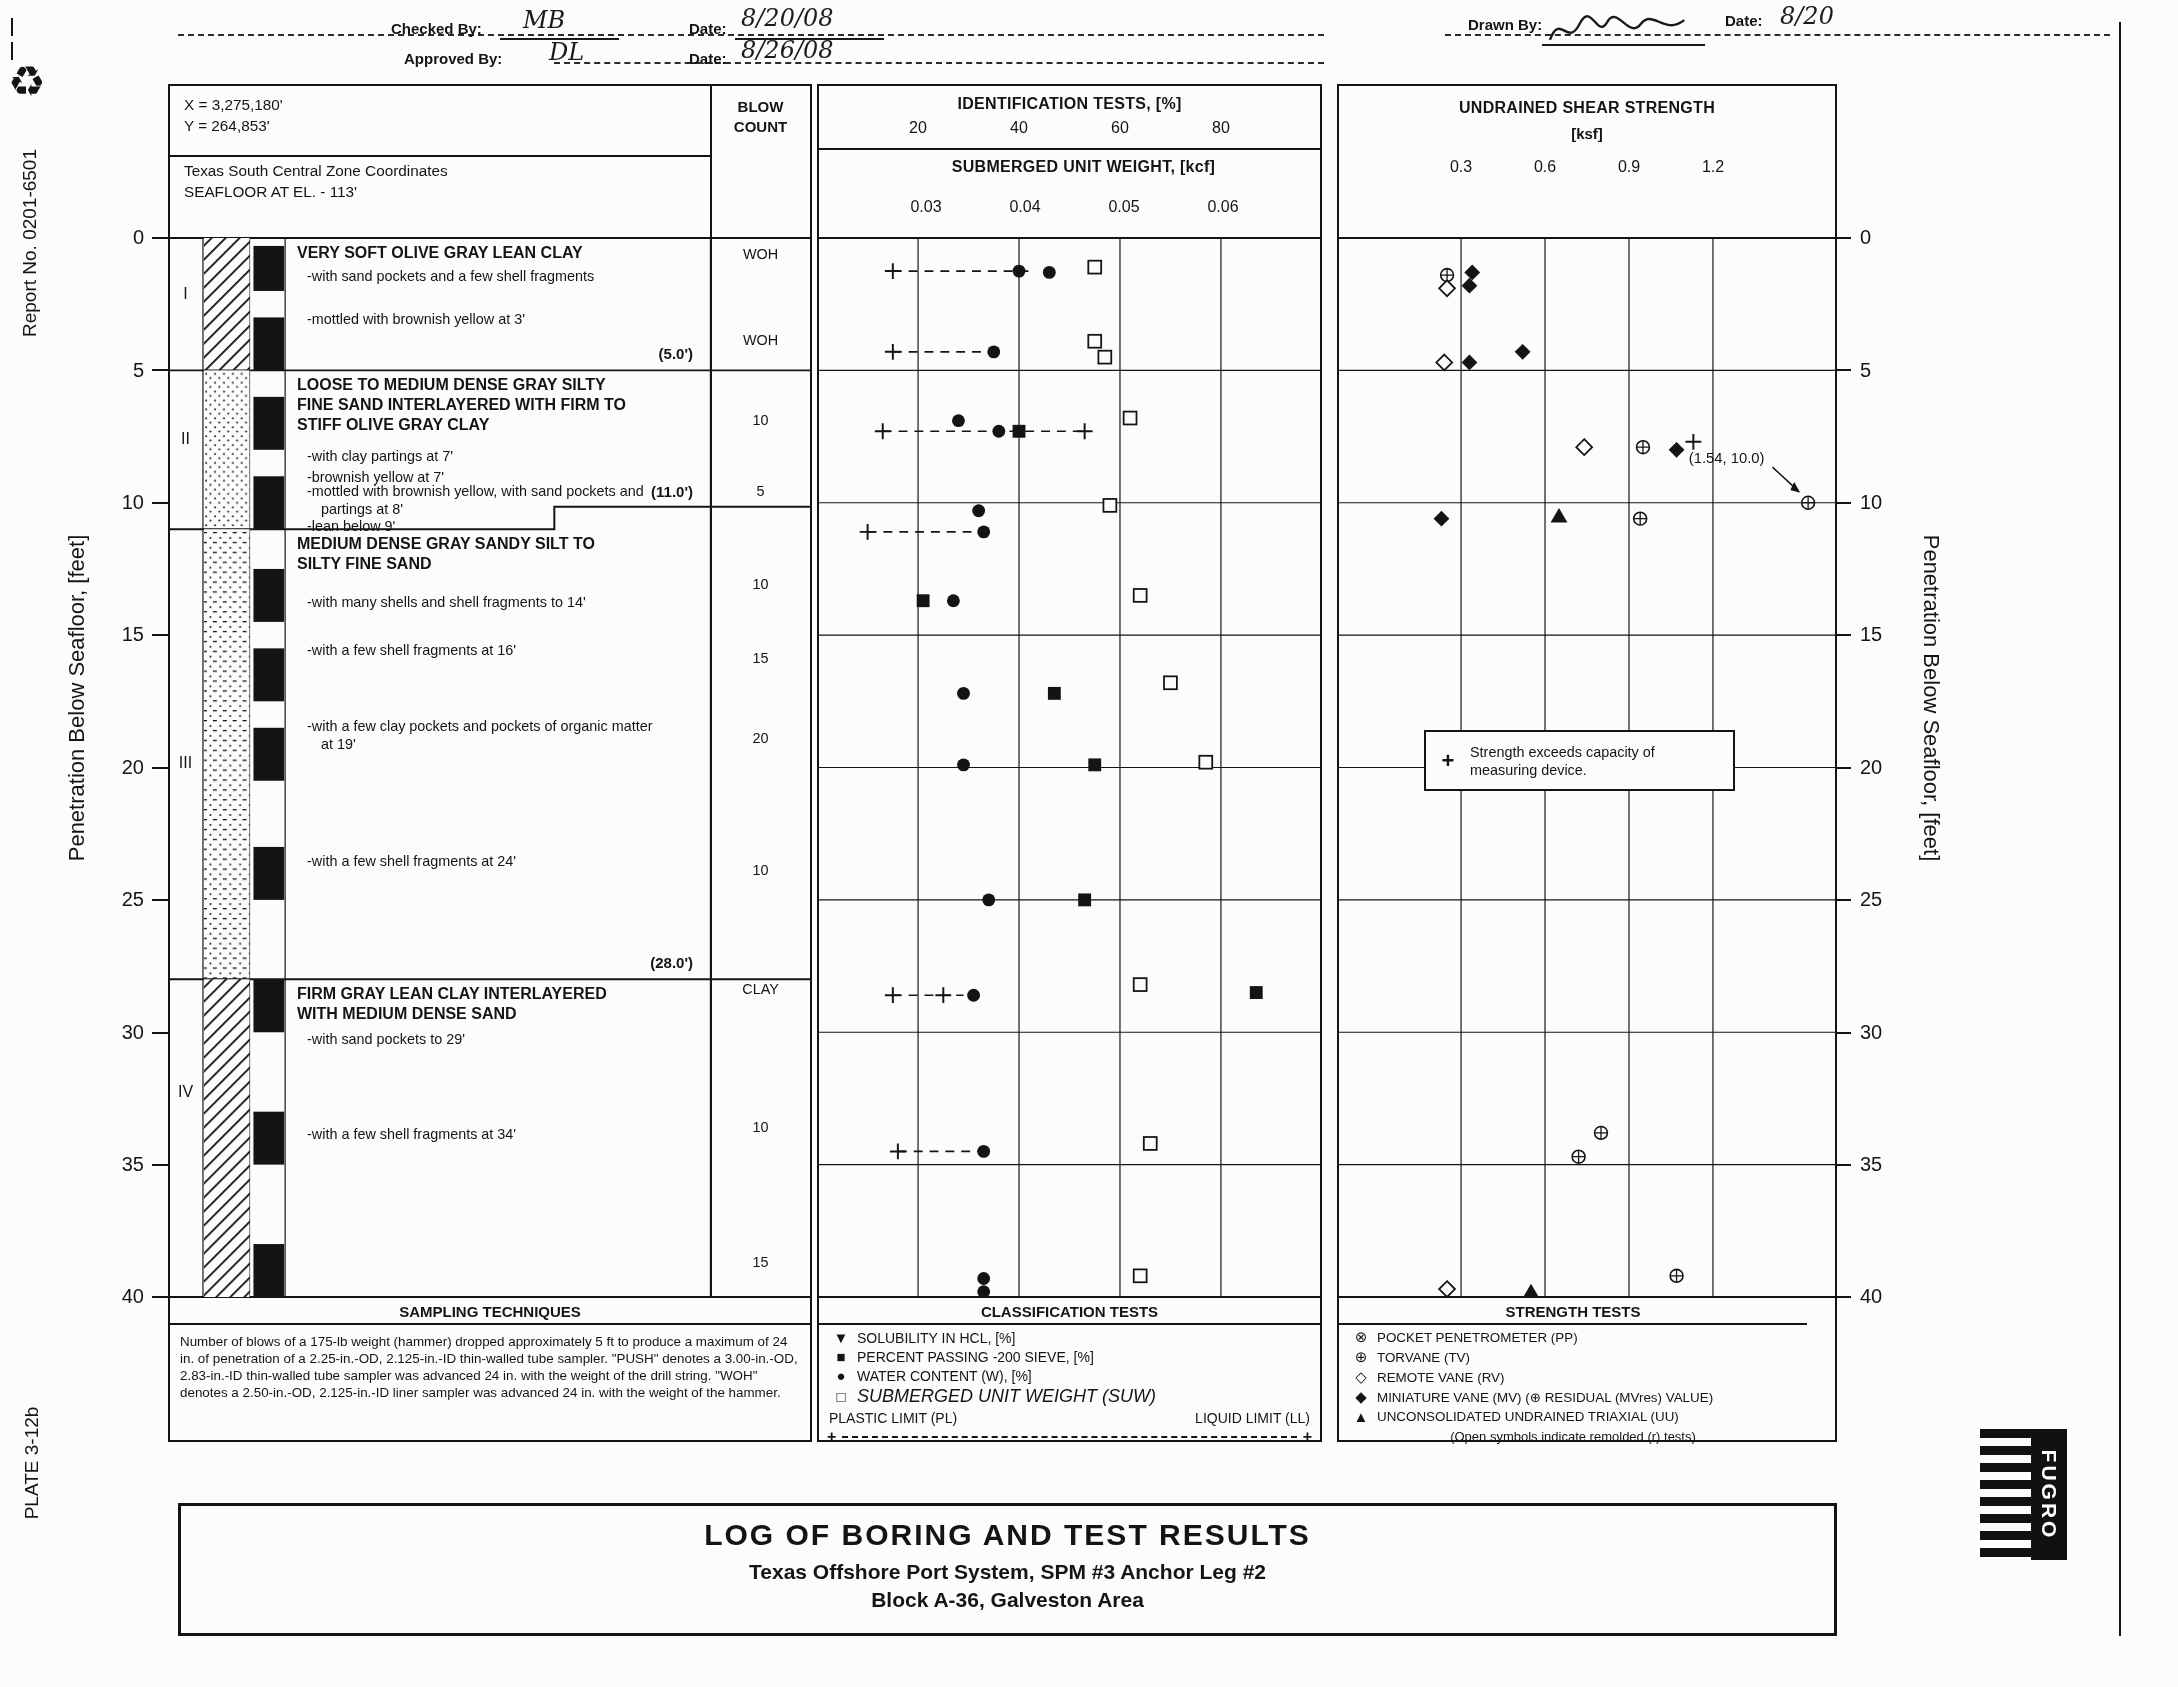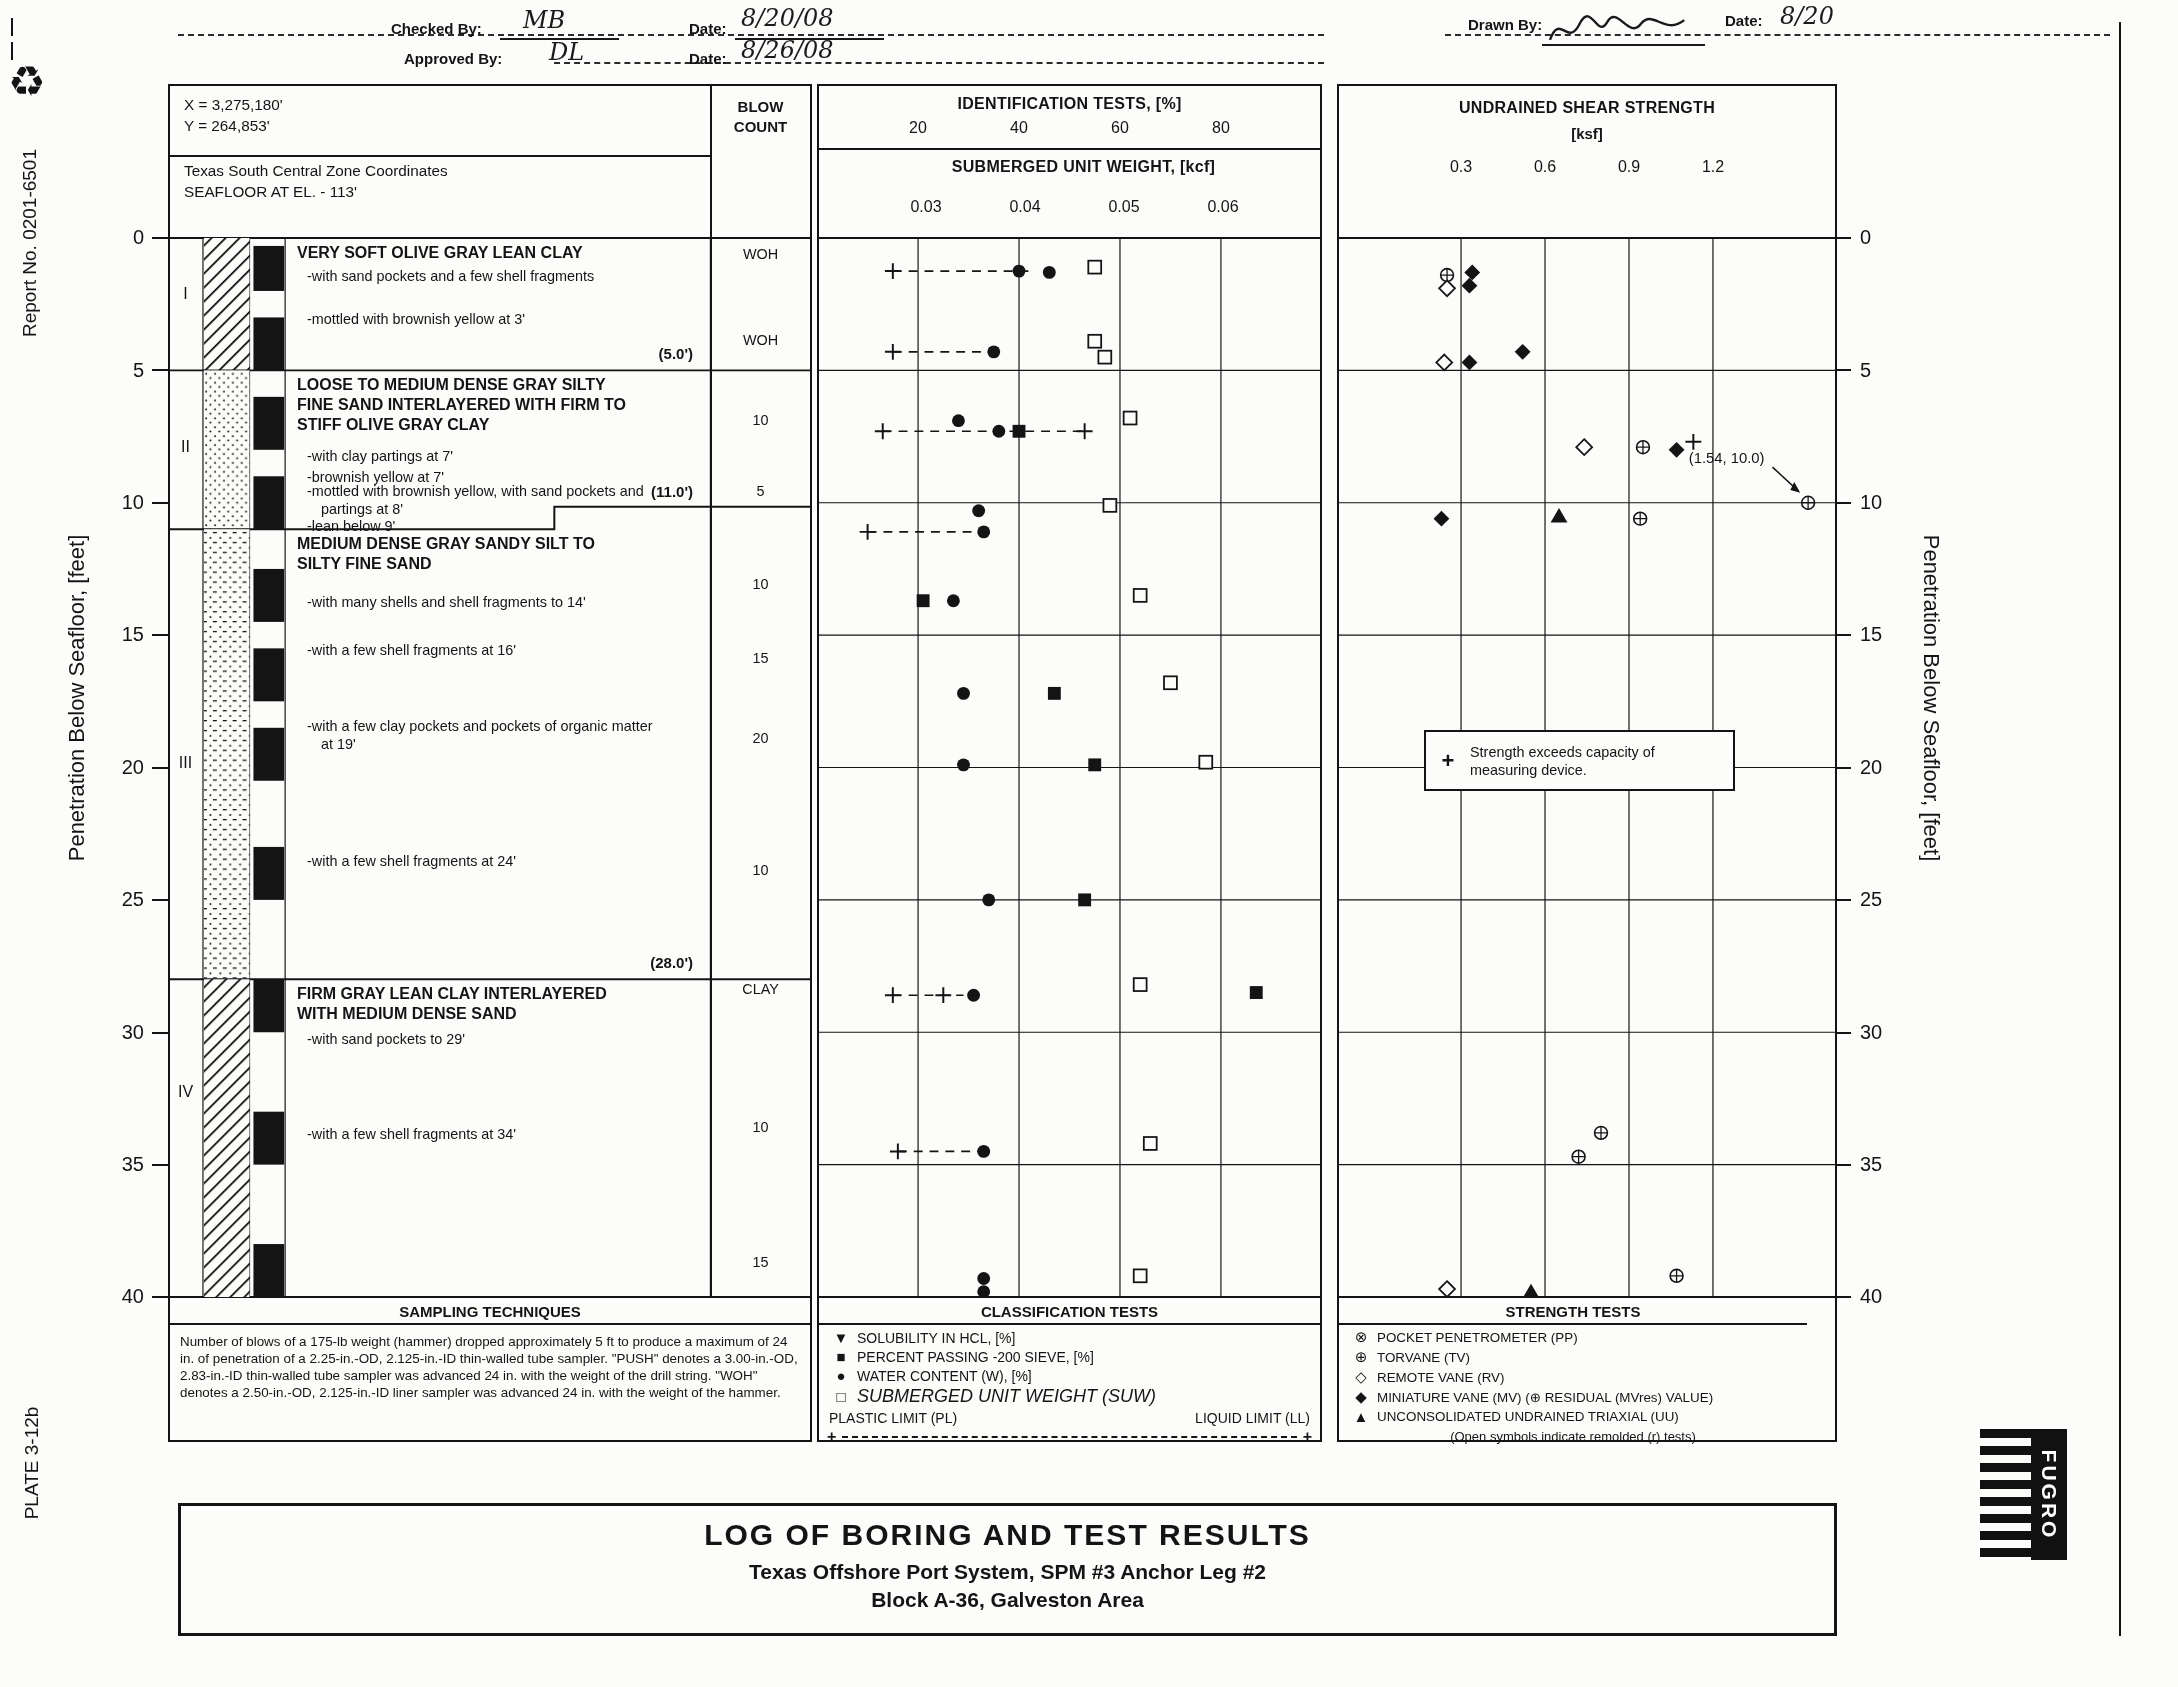--- a/index.html
+++ b/index.html
@@ -141,21 +141,21 @@
       <rect x="86" y="334.375" width="31" height="53.5" fill="#141414"></rect>
       <rect x="86" y="414.625" width="31" height="53.5" fill="#141414"></rect>
       <rect x="86" y="494.875" width="31" height="53.5" fill="#141414"></rect>
       <rect x="86" y="615.25" width="31" height="53.5" fill="#141414"></rect>
       <rect x="86" y="749" width="31" height="53.5" fill="#141414"></rect>
       <rect x="86" y="882.75" width="31" height="53.5" fill="#141414"></rect>
       <rect x="86" y="1016.5" width="31" height="53.5" fill="#141414"></rect>
     </svg>
   <div class="abs" id="strat-nums" style="left:168px;top:238px;width:35px;height:1060px;">
       <div class="strat-num" style="top: 47px;">I</div>
-      <div class="strat-num" style="top: 200px;">II</div>
+      <div class="strat-num" style="top: 192px;">II</div>
       <div class="strat-num" style="top: 516px;">III</div>
       <div class="strat-num" style="top: 845px;">IV</div>
     </div>
   <div class="abs" id="strata-desc" style="left:293px;top:238px;width:414px;height:1060px;">
       <div class="strat-title" style="top: 5px;">VERY SOFT OLIVE GRAY LEAN CLAY</div>
       <div class="strat-note" style="top: 29px;">-with sand pockets and a few shell fragments</div>
       <div class="strat-note" style="top: 72px;">-mottled with brownish yellow at 3'</div>
       <div class="strat-bot" style="top: 107px;">(5.0')</div>
       <div class="strat-title" style="top: 137px;">LOOSE TO MEDIUM DENSE GRAY SILTY FINE SAND INTERLAYERED WITH FIRM TO STIFF OLIVE GRAY CLAY</div>
       <div class="strat-note" style="top: 209px;">-with clay partings at 7'</div>

